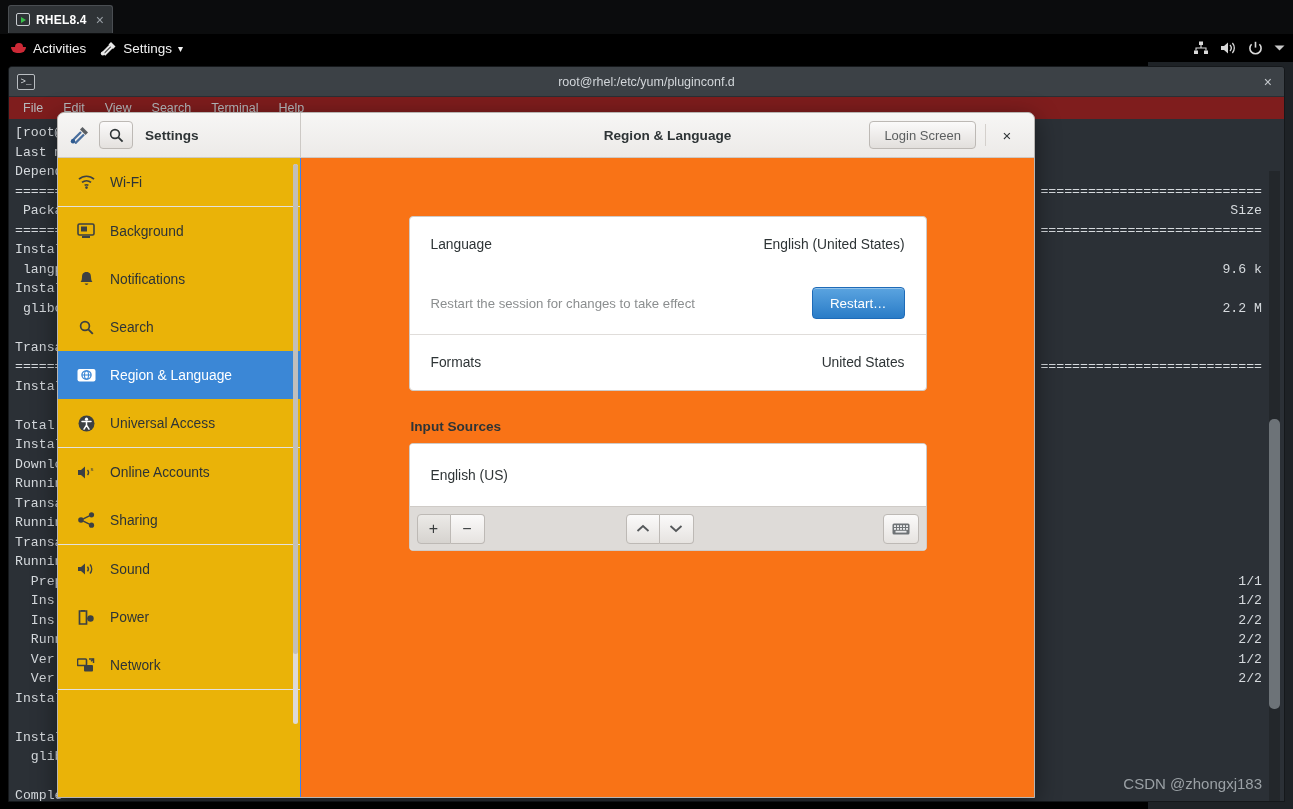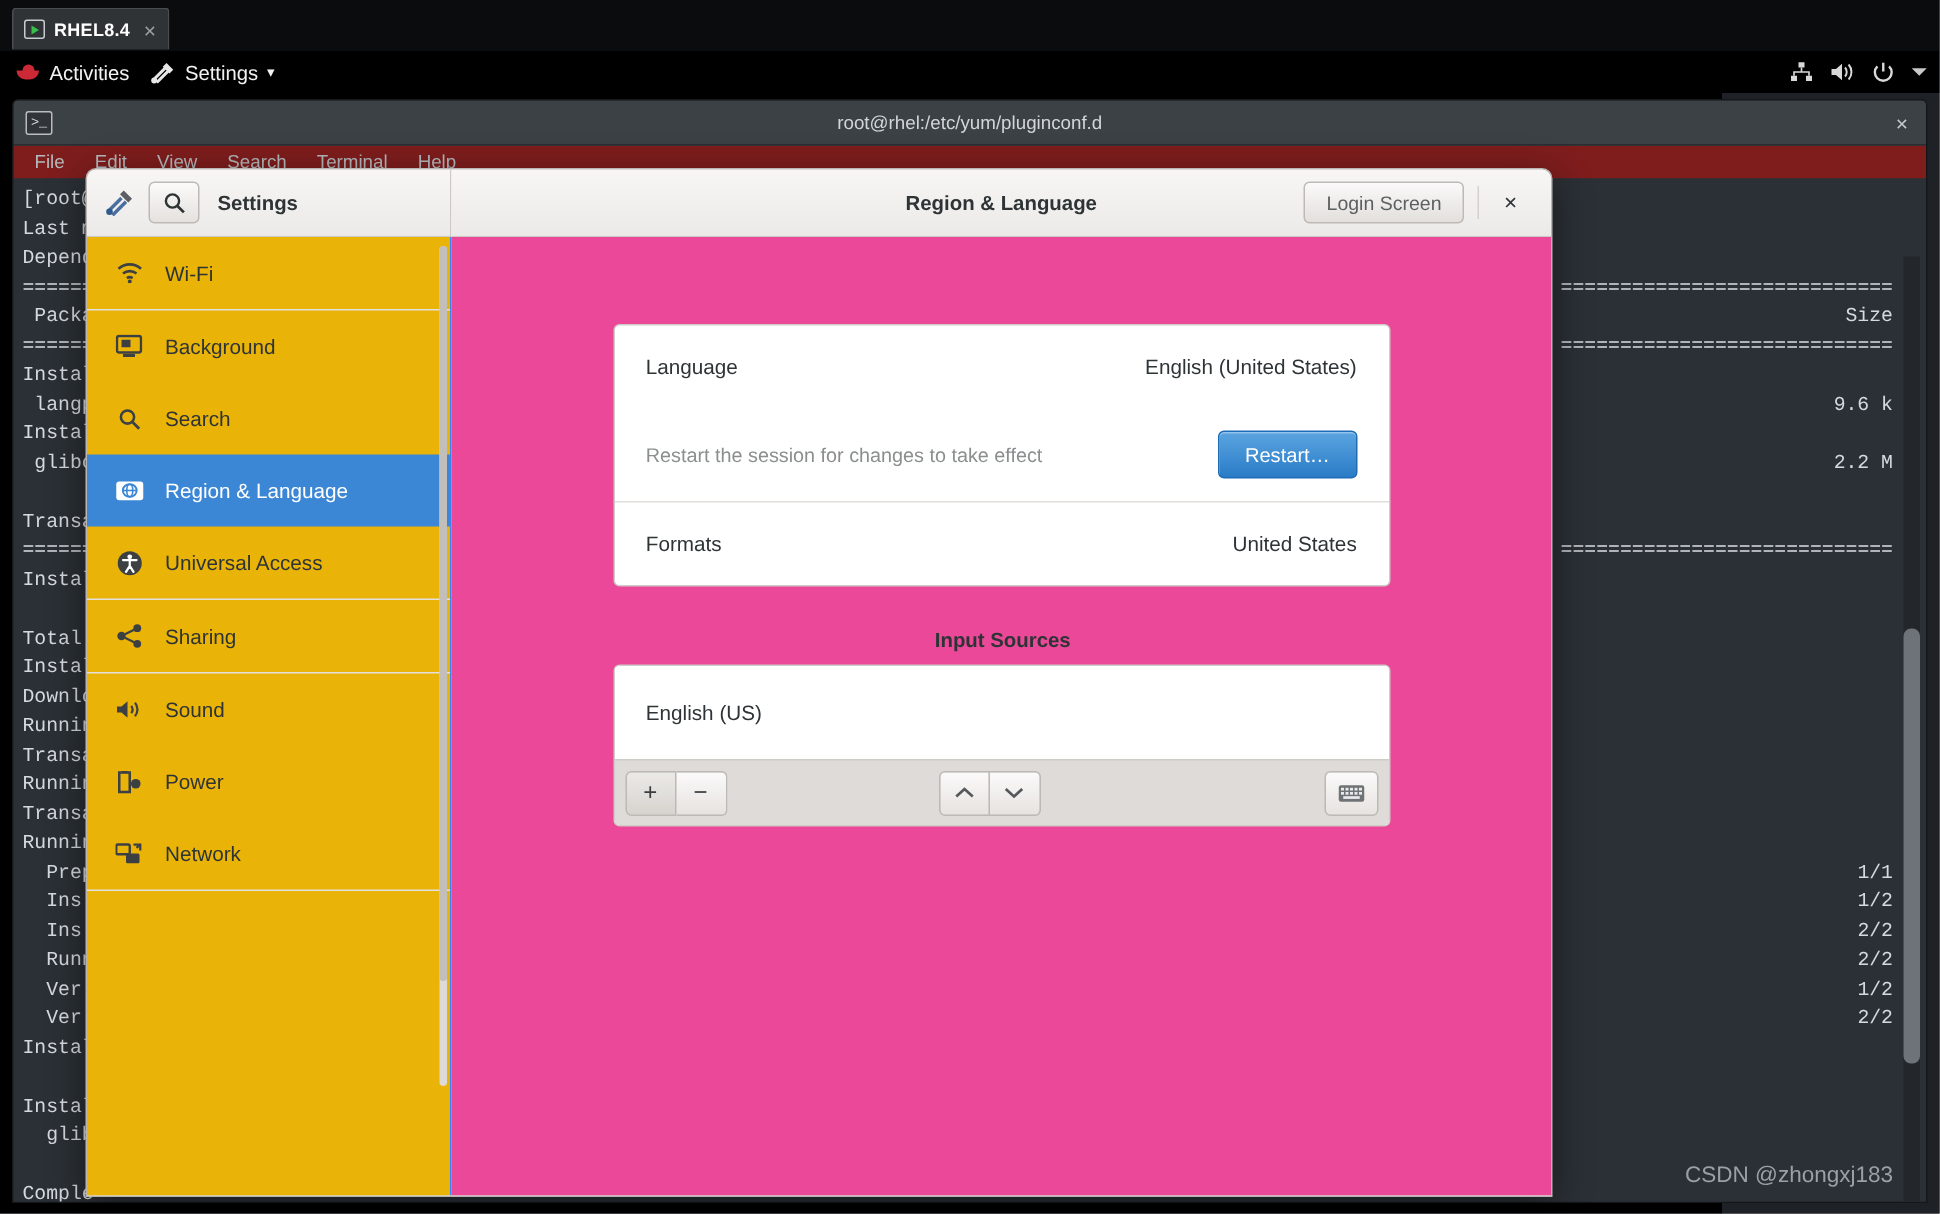--- a/index.html
+++ b/index.html
@@ -171,21 +171,21 @@
   .side-scrollbar {
     position: absolute; right: 2px; top: 6px; width: 5px; height: 560px;
     background: #dddad7; border-radius: 3px;
   }
   .side-scroll-thumb {
     position: absolute; right: 2px; top: 6px; width: 5px; height: 490px;
     background: #c2bfbb; border-radius: 3px;
   }
 
   
-  .content { flex: 1; background: #ec4899; padding: 58px 0 16px 0; overflow: hidden; text-align: center; }
+  .content { flex: 1; background: #f97316; padding: 58px 0 16px 0; overflow: hidden; }
   .content-inner { width: 518px; margin: 0 auto; }
   .card {
     background: #fff; border: 1px solid #cfcbc7; border-radius: 4px;
   }
   .card-row {
     display: flex; align-items: center; justify-content: space-between;
     padding: 0 21px; height: 55px; font-size: 13.8px; color: #2e3436;
   }
   .card-row.restart-row { height: 62px; }
   .row-sep { height: 1px; background: #e0ddda; }
@@ -420,20 +420,29 @@
               <svg width="18" height="16" viewBox="0 0 18 16">
                 <rect x="1" y="1" width="16" height="11" rx="1.5" stroke="#3c4043" stroke-width="1.6" fill="none"></rect>
                 <rect x="4" y="3.5" width="6" height="5" fill="#3c4043"></rect>
                 <rect x="5" y="13" width="8" height="2" fill="#3c4043"></rect>
               </svg>
             </span>
             <span>Background</span>
           </div>
           <div class="side-item">
             <span class="side-icon">
+              <svg width="15" height="17" viewBox="0 0 15 17">
+                <path d="M7.5 1 C4 1 3 3.5 3 6.2 C3 9.5 1.5 11 1.5 11 h12 s-1.5 -1.5 -1.5 -4.8 C12 3.5 11 1 7.5 1 Z" fill="#3c4043"></path>
+                <path d="M5.6 12.6 a2 2 0 0 0 3.8 0" fill="#3c4043"></path>
+              </svg>
+            </span>
+            <span>Notifications</span>
+          </div>
+          <div class="side-item">
+            <span class="side-icon">
               <svg width="15" height="15" viewBox="0 0 15 15">
                 <circle cx="6" cy="6" r="4.4" stroke="#3c4043" stroke-width="1.7" fill="none"></circle>
                 <line x1="9.3" y1="9.3" x2="13.8" y2="13.8" stroke="#3c4043" stroke-width="1.9"></line>
               </svg>
             </span>
             <span>Search</span>
           </div>
           <div class="side-item selected">
             <span class="side-icon">
               <svg width="19" height="15" viewBox="0 0 19 15">
@@ -449,20 +458,30 @@
             <span class="side-icon">
               <svg width="17" height="17" viewBox="0 0 17 17">
                 <circle cx="8.5" cy="8.5" r="8" fill="#3c4043"></circle>
                 <circle cx="8.5" cy="4.2" r="1.6" fill="#ffffff"></circle>
                 <path d="M4 6.4 h9 M8.5 6.4 v4 M8.5 10.2 L6 14.2 M8.5 10.2 L11 14.2" stroke="#ffffff" stroke-width="1.5" fill="none" stroke-linecap="round"></path>
               </svg>
             </span>
             <span>Universal Access</span>
           </div>
           <div class="side-sep"></div>
+          <div class="side-item">
+            <span class="side-icon">
+              <svg width="18" height="15" viewBox="0 0 18 15">
+                <path d="M1 5 h3 L8 1.5 v12 L4 10 H1 Z" fill="#3c4043"></path>
+                <path d="M10.5 5 a3.5 3.5 0 0 1 0 5" stroke="#3c4043" stroke-width="1.5" fill="none"></path>
+                <text x="13.5" y="6" font-size="6" fill="#3c4043" font-family="sans-serif">s</text>
+              </svg>
+            </span>
+            <span>Online Accounts</span>
+          </div>
           <div class="side-item">
             <span class="side-icon">
               <svg width="17" height="16" viewBox="0 0 17 16">
                 <circle cx="13.5" cy="2.8" r="2.6" fill="#3c4043"></circle>
                 <circle cx="13.5" cy="13.2" r="2.6" fill="#3c4043"></circle>
                 <circle cx="3" cy="8" r="2.8" fill="#3c4043"></circle>
                 <path d="M5.3 6.8 L11.4 3.8 M5.3 9.2 L11.4 12.2" stroke="#3c4043" stroke-width="1.5"></path>
               </svg>
             </span>
             <span>Sharing</span>

